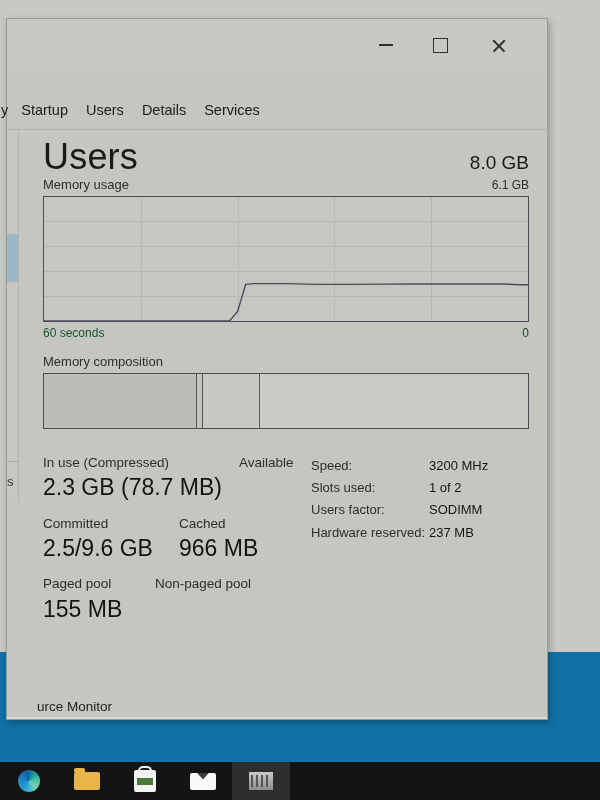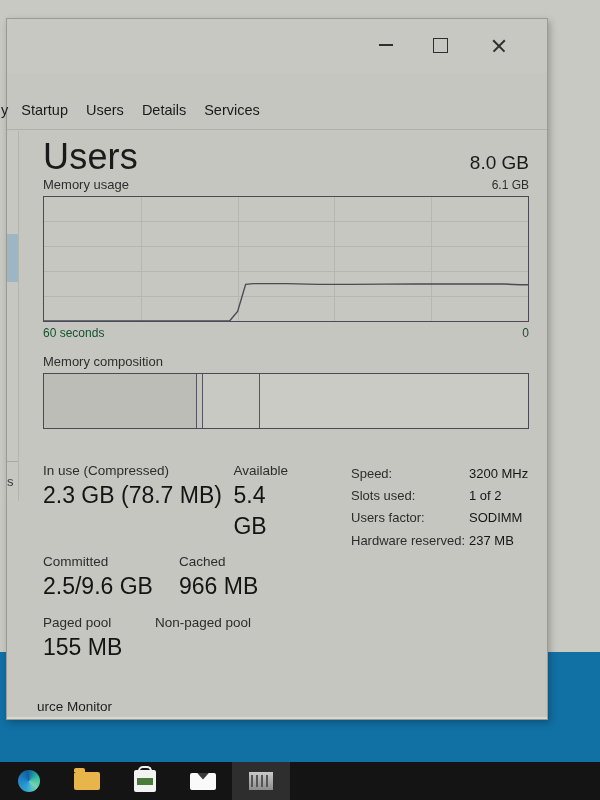--- a/index.html
+++ b/index.html
@@ -65,21 +65,21 @@
   .grid-h{position:absolute;left:0;right:0;height:1px;background:#b6b7b1;}
   #graph svg{position:absolute;inset:0;width:100%;height:100%;}
   .axis-row{display:flex;justify-content:space-between;margin-top:4px;}
   .axis-lbl{font-size:12px;color:#14532d;}
   
   #comp-label{font-size:13px;color:#2e2e2e;margin-top:14px;}
   #composition{position:relative;height:54px;border:1px solid #4b4b57;margin-top:4px;display:flex;background:#c9cac4;}
   .comp-seg{height:100%;border-right:1px solid #55555f;}
   .comp-seg:last-child{border-right:none;}
   
-  #stats{display:flex;margin-top:32px;gap:40px;}
+  #stats{display:flex;margin-top:24px;}
   #stats-left{width:268px;}
   .srow{display:flex;}
   .scell{margin-right:8px;}
   .scell .lab{font-size:13.5px;color:#2d2d2d;line-height:1.45;}
   .scell .val{font-size:23px;color:#141414;line-height:1.32;font-weight:400;}
   .gap{height:11px;}
   #stats-right{flex:1;padding-top:2px;}
   .drow{display:flex;font-size:13px;color:#2d2d2d;line-height:1.72;}
   .dkey{width:118px;}
   .dval{color:#161616;}
@@ -166,21 +166,20 @@
     <div id="stats">
 
       <div id="stats-left">
         <div class="srow">
           <div class="scell" style="width:188px">
             <div class="lab">In use (Compressed)</div>
             <div class="val">2.3 GB (78.7 MB)</div>
           </div>
           <div class="scell">
             <div class="lab">Available</div>
-            <div class="val">5.4 GB</div>
           </div>
         </div>
 
         <div class="gap"></div>
 
         <div class="srow">
           <div class="scell" style="width:128px">
             <div class="lab">Committed</div>
             <div class="val">2.5/9.6 GB</div>
           </div>

